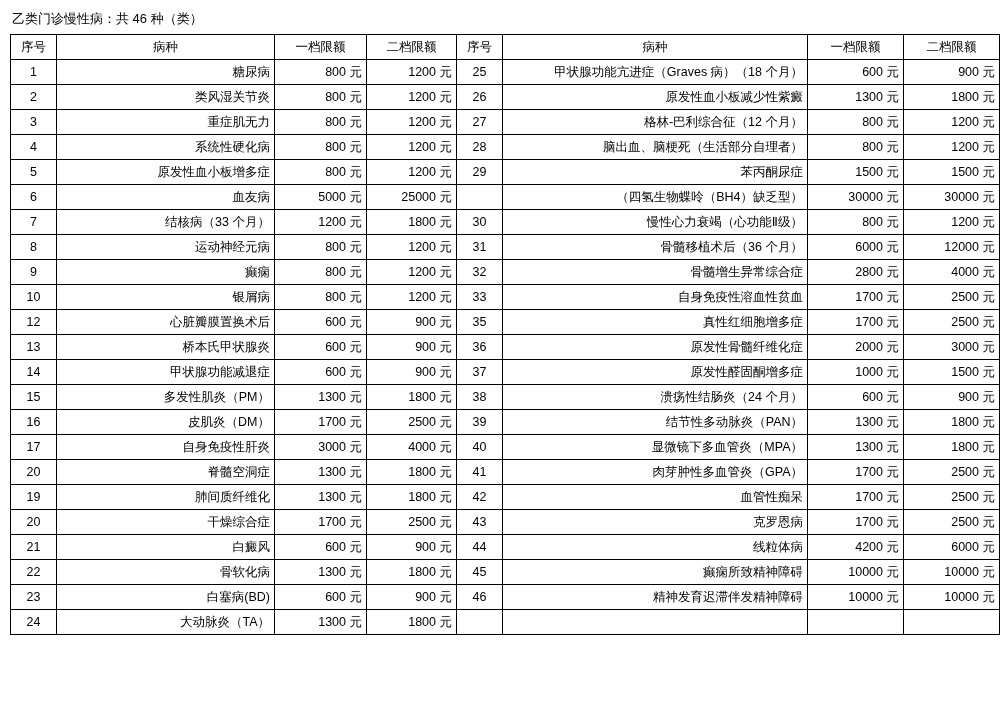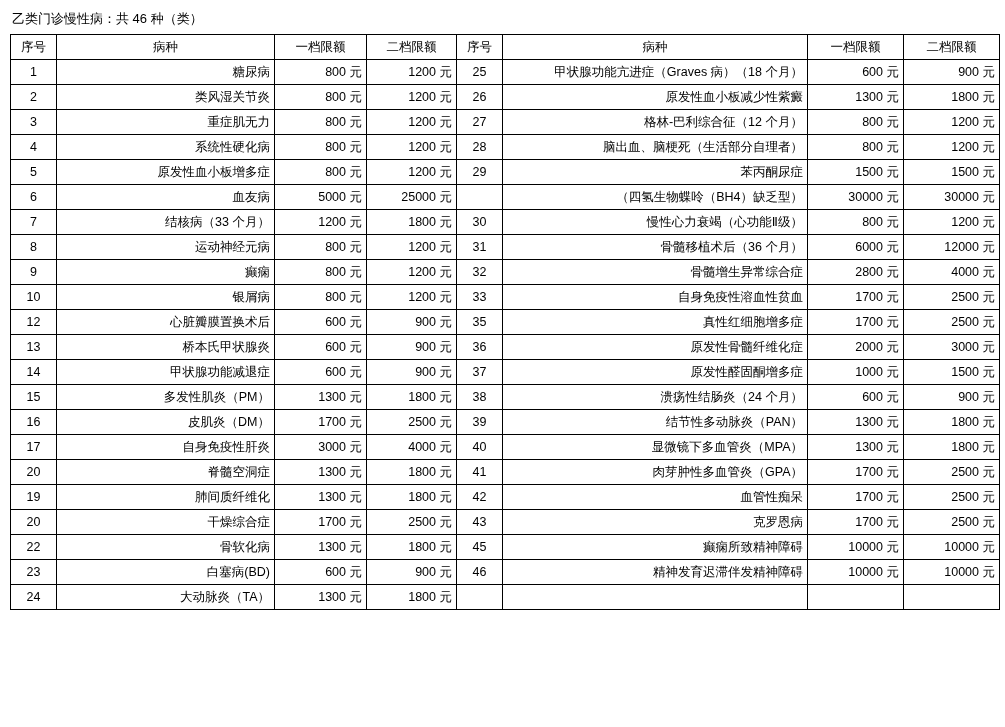--- a/index.html
+++ b/index.html
@@ -267,20 +267,30 @@
           <td class="c-idx">20</td>
           <td class="c-name">干燥综合症</td>
           <td class="c-lim1">1700 元</td>
           <td class="c-lim2">2500 元</td>
           <td class="c-idx2">43</td>
           <td class="c-name2">克罗恩病</td>
           <td class="c-lim1b">1700 元</td>
           <td class="c-lim2b">2500 元</td>
         </tr>
         <tr>
+          <td class="c-idx">21</td>
+          <td class="c-name">白癜风</td>
+          <td class="c-lim1">600 元</td>
+          <td class="c-lim2">900 元</td>
+          <td class="c-idx2">44</td>
+          <td class="c-name2">线粒体病</td>
+          <td class="c-lim1b">4200 元</td>
+          <td class="c-lim2b">6000 元</td>
+        </tr>
+        <tr>
           <td class="c-idx">22</td>
           <td class="c-name">骨软化病</td>
           <td class="c-lim1">1300 元</td>
           <td class="c-lim2">1800 元</td>
           <td class="c-idx2">45</td>
           <td class="c-name2">癫痫所致精神障碍</td>
           <td class="c-lim1b">10000 元</td>
           <td class="c-lim2b">10000 元</td>
         </tr>
         <tr>

